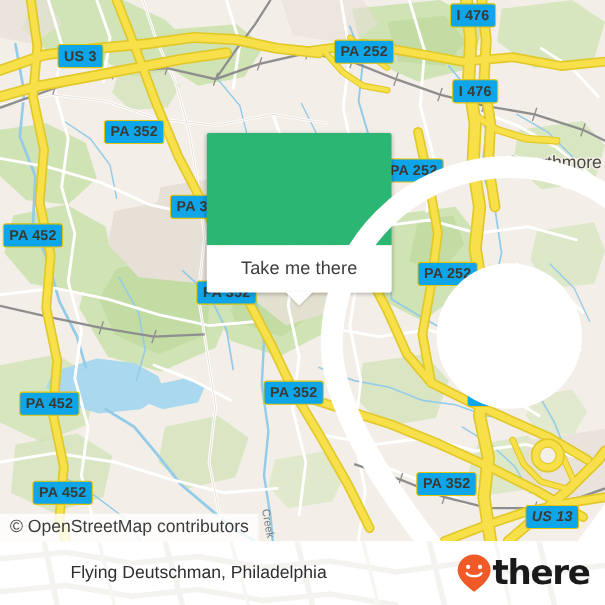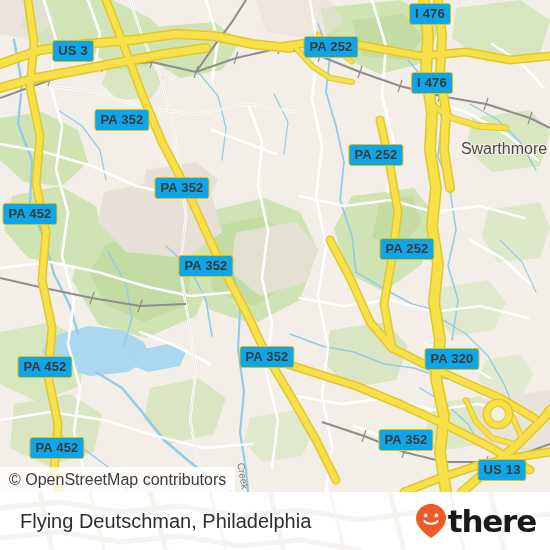--- a/index.html
+++ b/index.html
@@ -156,24 +156,25 @@
   #bottom-bar-bg {
     position: absolute;
     left: 0; top: 0;
     width: 550px; height: 58px;
     opacity: 0.5;
     pointer-events: none;
   }
   #place-name {
     position: relative;
     font-family: "Liberation Sans", sans-serif;
-    font-size: 20px;
+    font-size: 16px;
     color: #2e2e2e;
     z-index: 2;
     white-space: nowrap;
+    margin-left: 44px;
   }
   #moovit-logo {
     position: relative;
     display: flex;
     align-items: center;
     z-index: 2;
   }
   #moovit-wordmark {
     font-family: "DejaVu Sans", sans-serif;
     font-size: 31px;
@@ -387,27 +388,39 @@
       <div class="shield" style="left:376px; top:155px;">PA 252</div>
       <div class="shield" style="left:182px; top:188px;">PA 352</div>
       <div class="shield" style="left:30px;  top:214px;">PA 452</div>
       <div class="shield" style="left:407px; top:249px;">PA 252</div>
       <div class="shield" style="left:206px; top:266px;">PA 352</div>
       <div class="shield" style="left:267px; top:357px;">PA 352</div>
       <div class="shield" style="left:452px; top:359px;">PA 320</div>
       <div class="shield" style="left:45px;  top:367px;">PA 452</div>
       <div class="shield" style="left:57px;  top:448px;">PA 452</div>
       <div class="shield" style="left:406px; top:440px;">PA 352</div>
-      <div class="shield" style="left:502px; top:470px;">US 13</div>
+      <div class="shield" style="left:502px; top:470px;font-style:italic;">US 13</div>
     </div>
 
     <div class="place-label" style="left:504px; top:149px;">Swarthmore</div>
 
     <div class="water-label" style="left:243px; top:476px; transform: translate(-50%,-50%) rotate(80deg);">Creek</div>
 
+    <div id="popup">
+      <div id="popup-green">
+        <svg width="52" height="64" viewBox="0 0 52 64">
+          <path d="M26 4 C14.4 4 5 13.4 5 25 C5 33 12 44 26 60 C40 44 47 33 47 25 C47 13.4 37.6 4 26 4 Z" fill="none" stroke="#ffffff" stroke-width="2.6" stroke-linejoin="round"></path>
+          <circle cx="26" cy="24" r="8.6" fill="#ffffff"></circle>
+        </svg>
+      </div>
+      <div id="popup-footer">
+        <span id="popup-footer-label">Take me there</span>
+        <div id="popup-tail"></div>
+      </div>
+    </div>
 
     <div id="osm-attrib">© OpenStreetMap contributors</div>
   </div>
 
   <div id="bottom-bar">
     <svg id="bottom-bar-bg" viewBox="0 0 550 58" xmlns="http://www.w3.org/2000/svg">
       <rect x="0" y="0" width="550" height="58" fill="#ffffff"></rect>
       <g fill="none" stroke="#ece8e1" stroke-width="5" stroke-linecap="round">
         <path d="M0,16 L60,10 L120,20 L180,14 L240,24 L300,18 L360,28 L420,20 L480,30 L550,22"></path>
         <path d="M0,46 L60,40 L120,50 L180,44 L240,54 L300,48 L360,58"></path>

